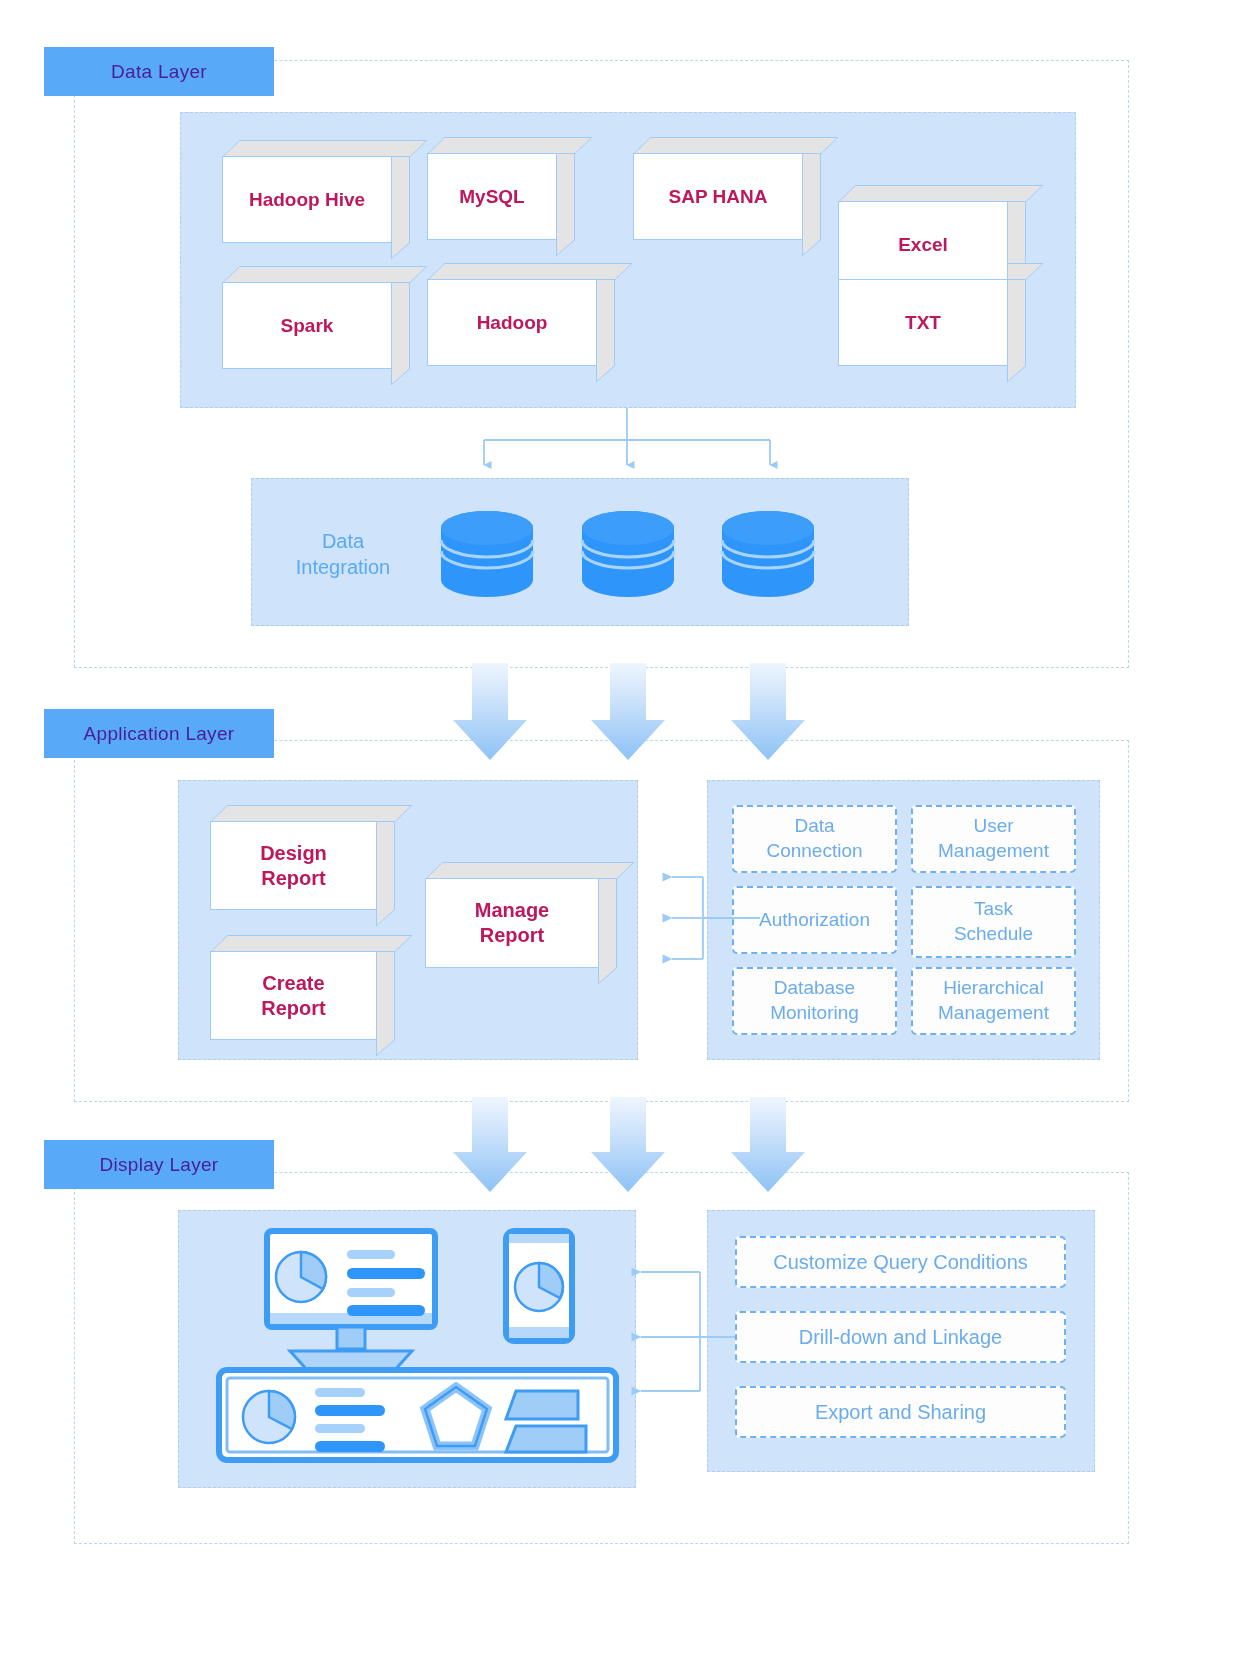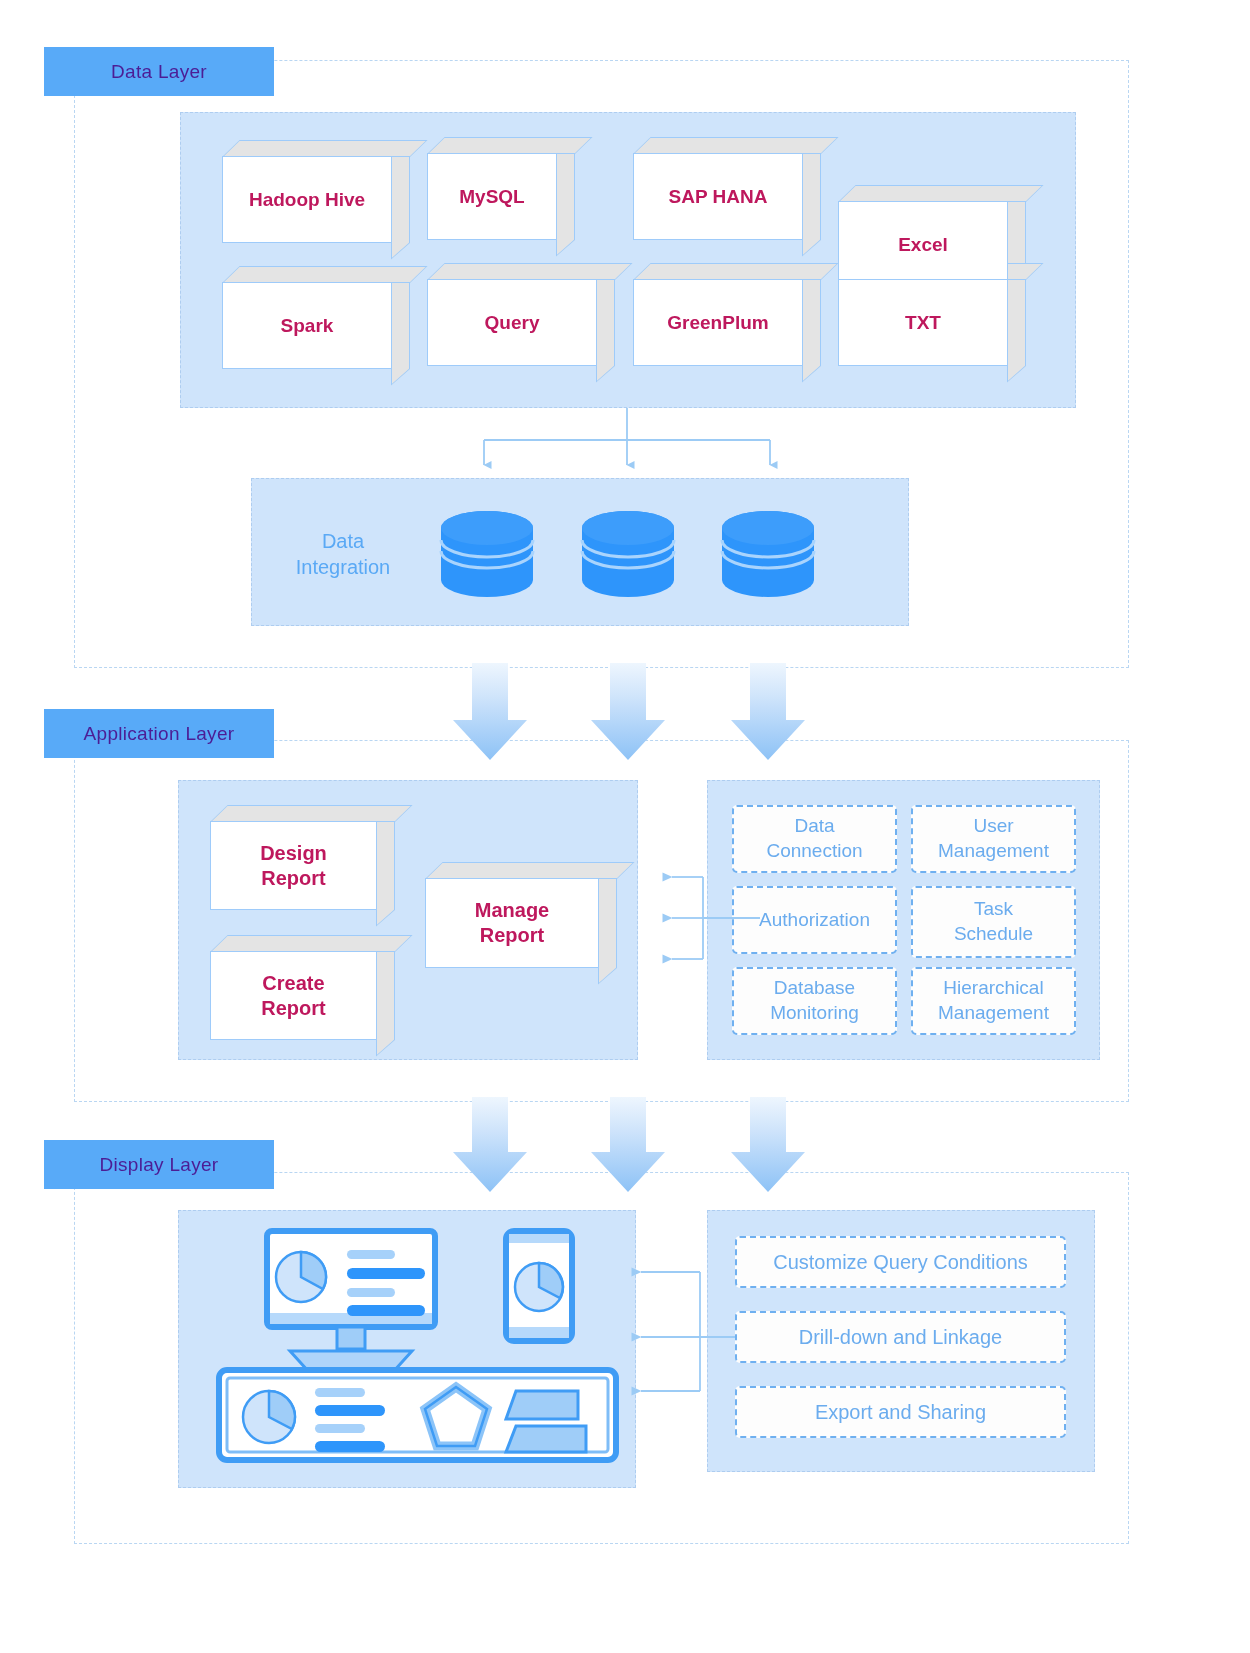--- a/index.html
+++ b/index.html
@@ -213,26 +213,21 @@
   </div>
 
   <div class="box3d" style="left:222px; top:266px; width:188px; height:103px; font-size:19px;">
     <div class="top"></div>
     <div class="side"></div>
     <div class="face">Spark</div>
   </div>
   <div class="box3d" style="left:427px; top:263px; width:188px; height:103px; font-size:19px;">
     <div class="top"></div>
     <div class="side"></div>
-    <div class="face">Query</div>
-  </div>
-  <div class="box3d" style="left:633px; top:263px; width:188px; height:103px; font-size:19px;">
-    <div class="top"></div>
-    <div class="side"></div>
-    <div class="face">GreenPlum</div>
+    <div class="face">Hadoop</div>
   </div>
   <div class="box3d" style="left:838px; top:263px; width:188px; height:103px; font-size:19px;">
     <div class="top"></div>
     <div class="side"></div>
     <div class="face">TXT</div>
   </div>
 
   <div class="panel" style="left:251px; top:478px; width:658px; height:148px;"></div>
 
   <div class="plainlabel" style="left:268px; top:528px; width:150px;">

